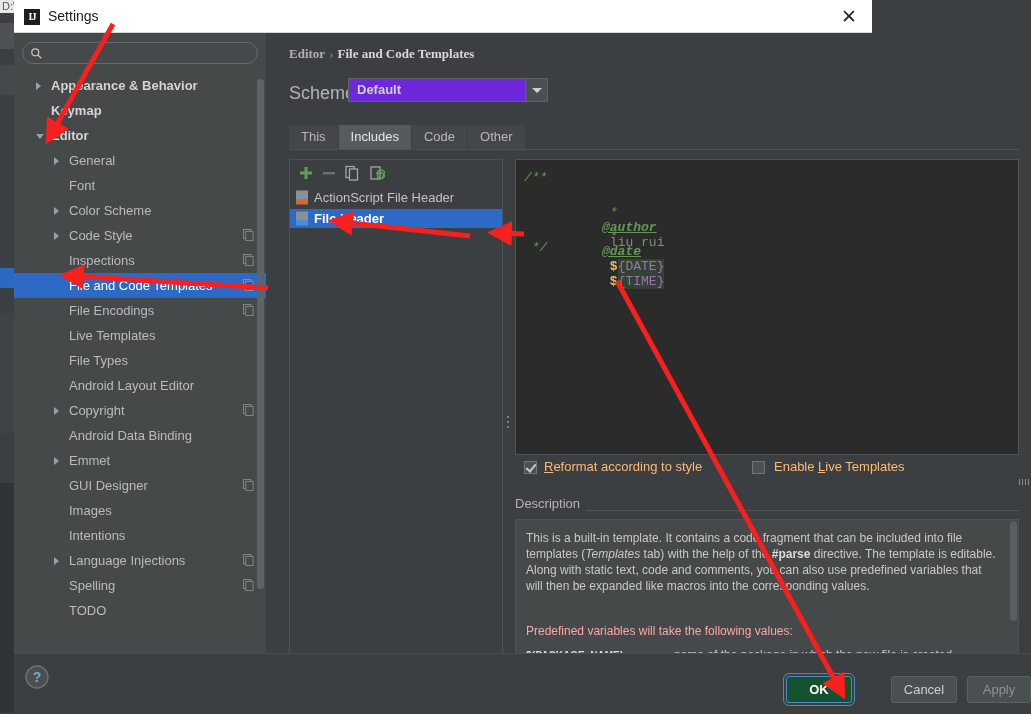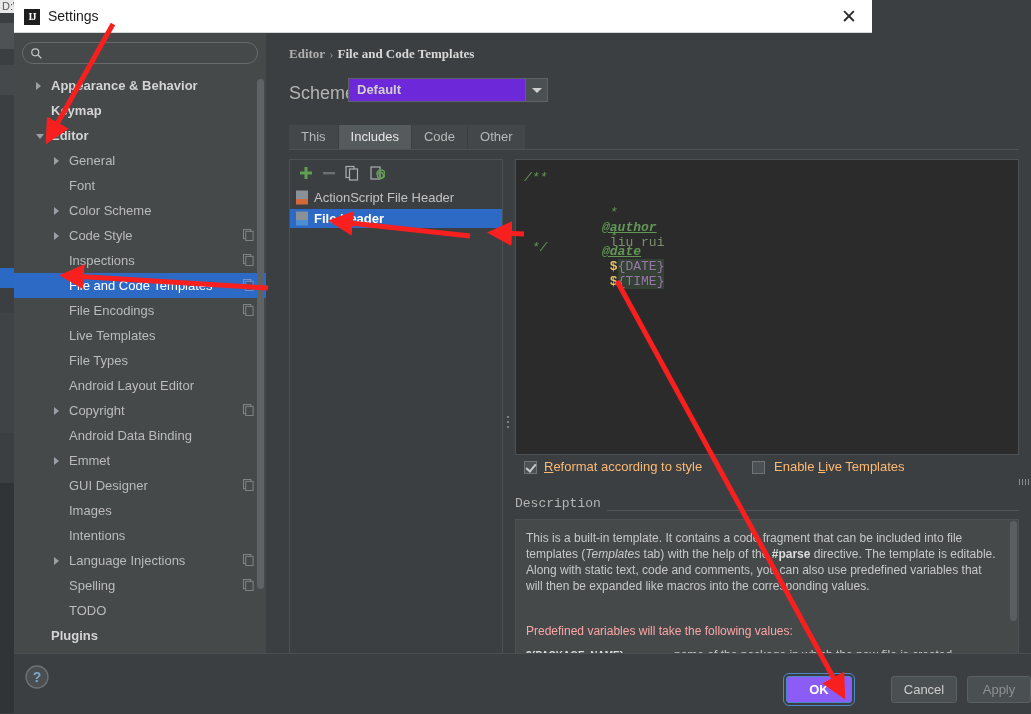--- a/index.html
+++ b/index.html
@@ -284,21 +284,20 @@
   }
 
   .desc-sep {
     position: absolute; left: 238px; top: 477px;
     width: 504px; height: 1px; background: #505558;
   }
   .desc-label {
     position: absolute; left: 238px; top: 463px;
     font-size: 13px; color: #b4b4b4; background: #3c3f41;
     padding-right: 6px;
-    font-family: Liberation Mono, monospace;
   }
   .desc-box {
     position: absolute; left: 238px; top: 486px;
     width: 504px; height: 156px;
     background: #45494a;
     border: 1px solid #4e5254;
     box-sizing: border-box;
     overflow: hidden;
   }
   .desc-body {
@@ -334,21 +333,21 @@
   }
   .dlg-btn {
     position: absolute; top: 22px; height: 27px;
     border: 1px solid #5b6063; border-radius: 3px;
     background: #4a4f51; color: #cdcdcd;
     font-size: 13px; line-height: 25px; text-align: center;
     box-sizing: border-box; cursor: pointer;
   }
   .btn-ok {
     left: 772px; width: 66px;
-    background: #8b5cf6; border: 1px solid #4a88c7;
+    background: #14532d; border: 1px solid #4a88c7;
     color: #ffffff; font-weight: bold;
     outline: 1px solid #4a88c7; outline-offset: 2px;
   }
   .btn-cancel { left: 877px; width: 66px; }
   .btn-apply  { left: 953px; width: 64px; color: #8d9194; }
 
   
   .annot { position: absolute; left: 0; top: 0; width: 1031px; height: 714px;
            pointer-events: none; }
 </style>
@@ -482,23 +481,20 @@
           </div>
           <div class="tree-row level1">
             <span class="lbl">Spelling</span>
             <svg class="copy-badge" viewBox="0 0 12 13">
               <rect x="0.5" y="0.5" width="8" height="10" fill="none" stroke="#b9bec1"></rect>
               <rect x="3" y="2.5" width="8" height="10" fill="#45494a" stroke="#b9bec1"></rect>
             </svg>
           </div>
           <div class="tree-row level1">
             <span class="lbl">TODO</span>
-          </div>
-          <div class="tree-row level0 bold">
-            <span class="lbl">Plugins</span>
           </div>
         </div>
       <div class="tree-scrollbar">
         <div class="thumb"></div>
       </div>
     </div>
     <div class="left-divider"></div>
 
     <div class="right-panel">
 

